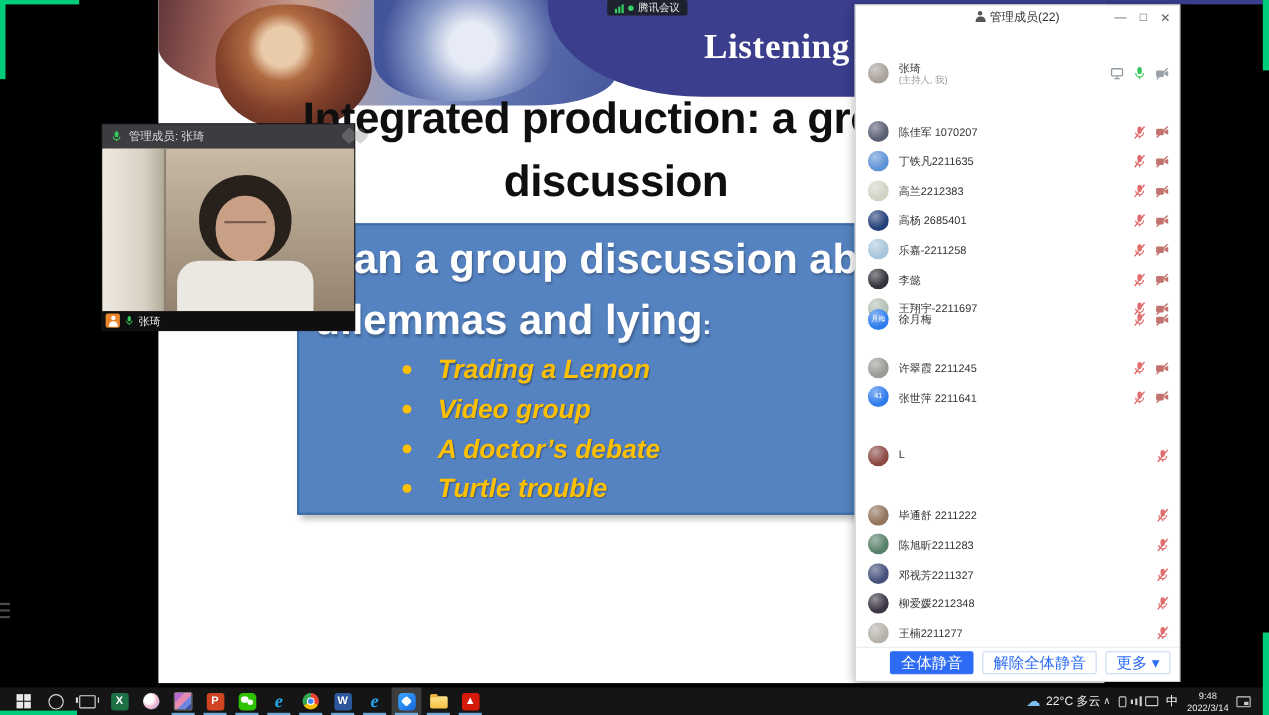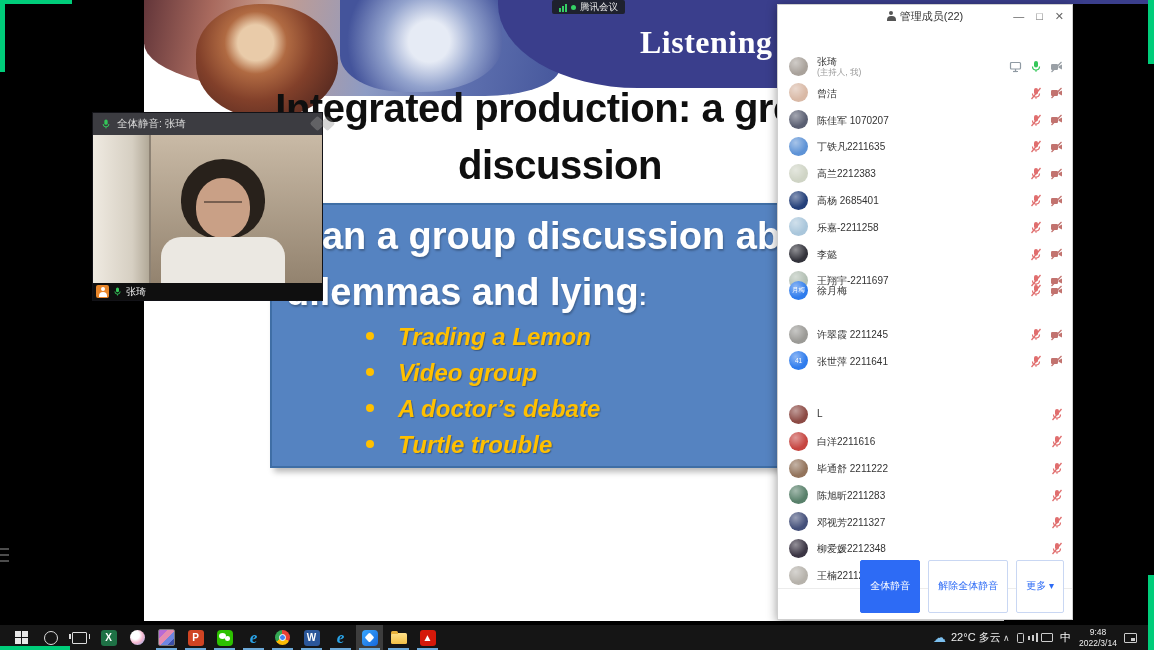--- a/index.html
+++ b/index.html
@@ -106,21 +106,21 @@
   #mlist{position:absolute;left:0;top:48px;right:0;height:538px;overflow:hidden}
   .mrow{position:absolute;left:0;right:0;height:26.8px}
   .mav{position:absolute;left:11px;top:3.5px;width:19px;height:19px;border-radius:50%;
     display:flex;align-items:center;justify-content:center;color:#fff;font-size:6.5px}
   .mname{position:absolute;left:39px;top:7px;font-size:10px;color:#333;white-space:nowrap}
   .mname.two{top:2px}
   .msub{position:absolute;left:39px;top:14px;font-size:8.5px;color:#999;white-space:nowrap}
   .mics{position:absolute;right:9px;top:7px;display:flex;gap:8px;align-items:center}
   .pdiv{position:absolute;left:0;bottom:30px;right:0;border-top:1px solid #ececec}
   .pbtns{position:absolute;bottom:6px;left:0;right:8px;display:flex;justify-content:flex-end;gap:8px}
-  .btn{height:19px;line-height:18px;padding:16px 9px;font-size:10px;border-radius:2px;
+  .btn{height:19px;line-height:18px;padding:0 9px;font-size:14px;border-radius:2px;
     border:1px solid #c9d7f3;color:#2d6bf5;background:#fff;white-space:nowrap;cursor:pointer}
   .btn.primary{background:#2d6bf5;border-color:#2d6bf5;color:#fff}
 
   
   #taskbar{left:0;top:625px;width:1154px;height:25px;background:#151515;z-index:40}
   .tcell{position:absolute;top:0;width:27px;height:25px;display:flex;align-items:center;justify-content:center}
   .tcell.active{background:#3d3d3d}
   .tunder{position:absolute;bottom:0;left:3px;right:3px;height:2px;background:#76b9ed;opacity:.9}
   .sq{width:16px;height:16px;border-radius:3px;display:flex;align-items:center;justify-content:center;
     color:#fff;font-size:10px;font-weight:700}
@@ -234,21 +234,21 @@
 
 <div class="abs" id="vwin">
   <div class="vhead">
     <span>
         <svg class="icsvg" width="10" height="12" viewBox="0 0 12 13">
           <rect x="4" y="1" width="4" height="6.5" rx="2" fill="#34c759"></rect>
           <path d="M2.5 6.5a3.5 3.5 0 0 0 7 0" fill="none" stroke="#34c759" stroke-width="1.2"></path>
           <line x1="6" y1="10" x2="6" y2="11.8" stroke="#34c759" stroke-width="1.2"></line>
         </svg>
       </span>
-    <span class="lbl">全体静音: 张琦</span>
+    <span class="lbl">管理成员: 张琦</span>
     <span class="wm">
         <i></i>
         <i></i>
       </span>
   </div>
   <div class="vbody">
     <div class="door"></div>
     <div class="hair"></div>
     <div class="face"></div>
     <div class="glasses"></div>
@@ -292,38 +292,20 @@
             <path d="M2.5 6.5a3.5 3.5 0 0 0 7 0" fill="none" stroke="#34c759" stroke-width="1.2"></path>
             <line x1="6" y1="10" x2="6" y2="11.8" stroke="#34c759" stroke-width="1.2"></line>
           </svg>
           <svg class="icsvg" width="13" height="12" viewBox="0 0 13 12">
             <rect x="1" y="3" width="7" height="6" rx="1.2" fill="#9aa0a6"></rect>
             <path d="M8.5 5.2 12 3.4v5.2L8.5 6.8z" fill="#9aa0a6"></path>
             <line x1="1.5" y1="11" x2="11.5" y2="1" stroke="#9aa0a6" stroke-width="1.3"></line>
           </svg>
         </span>
       </div>
-      <div class="mrow" style="top:26.8px">
-      <span class="mav" style="background:radial-gradient(circle at 35% 30%, rgba(255,255,255,.45), rgba(255,255,255,0) 60%),#d9b9a6"></span>
-      <span class="mname">曾洁</span>
-
-      <span class="mics">
-          <svg class="icsvg" width="12" height="13" viewBox="0 0 12 13">
-            <rect x="4" y="1" width="4" height="6.5" rx="2" fill="#e06e6e"></rect>
-            <path d="M2.5 6.5a3.5 3.5 0 0 0 7 0" fill="none" stroke="#e06e6e" stroke-width="1.2"></path>
-            <line x1="6" y1="10" x2="6" y2="11.8" stroke="#e06e6e" stroke-width="1.2"></line>
-            <line x1="1.5" y1="12" x2="10.5" y2="1" stroke="#e06e6e" stroke-width="1.3"></line>
-          </svg>
-          <svg class="icsvg" width="13" height="12" viewBox="0 0 13 12">
-            <rect x="1" y="3" width="7" height="6" rx="1.2" fill="#c2736f"></rect>
-            <path d="M8.5 5.2 12 3.4v5.2L8.5 6.8z" fill="#c2736f"></path>
-            <line x1="1.5" y1="11" x2="11.5" y2="1" stroke="#c2736f" stroke-width="1.3"></line>
-          </svg>
-        </span>
-      </div>
       <div class="mrow" style="top:53.6px">
       <span class="mav" style="background:radial-gradient(circle at 35% 30%, rgba(255,255,255,.45), rgba(255,255,255,0) 60%),#5a5f72"></span>
       <span class="mname">陈佳军 1070207</span>
 
       <span class="mics">
           <svg class="icsvg" width="12" height="13" viewBox="0 0 12 13">
             <rect x="4" y="1" width="4" height="6.5" rx="2" fill="#e06e6e"></rect>
             <path d="M2.5 6.5a3.5 3.5 0 0 0 7 0" fill="none" stroke="#e06e6e" stroke-width="1.2"></path>
             <line x1="6" y1="10" x2="6" y2="11.8" stroke="#e06e6e" stroke-width="1.2"></line>
             <line x1="1.5" y1="12" x2="10.5" y2="1" stroke="#e06e6e" stroke-width="1.3"></line>
@@ -493,33 +475,20 @@
           <svg class="icsvg" width="13" height="12" viewBox="0 0 13 12">
             <rect x="1" y="3" width="7" height="6" rx="1.2" fill="#c2736f"></rect>
             <path d="M8.5 5.2 12 3.4v5.2L8.5 6.8z" fill="#c2736f"></path>
             <line x1="1.5" y1="11" x2="11.5" y2="1" stroke="#c2736f" stroke-width="1.3"></line>
           </svg>
         </span>
       </div>
       <div class="mrow" style="top:348.4px">
       <span class="mav" style="background:radial-gradient(circle at 35% 30%, rgba(255,255,255,.45), rgba(255,255,255,0) 60%),#8c4a44"></span>
       <span class="mname">L</span>
-
-      <span class="mics">
-          <svg class="icsvg" width="12" height="13" viewBox="0 0 12 13">
-            <rect x="4" y="1" width="4" height="6.5" rx="2" fill="#e06e6e"></rect>
-            <path d="M2.5 6.5a3.5 3.5 0 0 0 7 0" fill="none" stroke="#e06e6e" stroke-width="1.2"></path>
-            <line x1="6" y1="10" x2="6" y2="11.8" stroke="#e06e6e" stroke-width="1.2"></line>
-            <line x1="1.5" y1="12" x2="10.5" y2="1" stroke="#e06e6e" stroke-width="1.3"></line>
-          </svg>
-        </span>
-      </div>
-      <div class="mrow" style="top:375.2px">
-      <span class="mav" style="background:radial-gradient(circle at 35% 30%, rgba(255,255,255,.45), rgba(255,255,255,0) 60%),#c64540"></span>
-      <span class="mname">白洋2211616</span>
 
       <span class="mics">
           <svg class="icsvg" width="12" height="13" viewBox="0 0 12 13">
             <rect x="4" y="1" width="4" height="6.5" rx="2" fill="#e06e6e"></rect>
             <path d="M2.5 6.5a3.5 3.5 0 0 0 7 0" fill="none" stroke="#e06e6e" stroke-width="1.2"></path>
             <line x1="6" y1="10" x2="6" y2="11.8" stroke="#e06e6e" stroke-width="1.2"></line>
             <line x1="1.5" y1="12" x2="10.5" y2="1" stroke="#e06e6e" stroke-width="1.3"></line>
           </svg>
         </span>
       </div>

